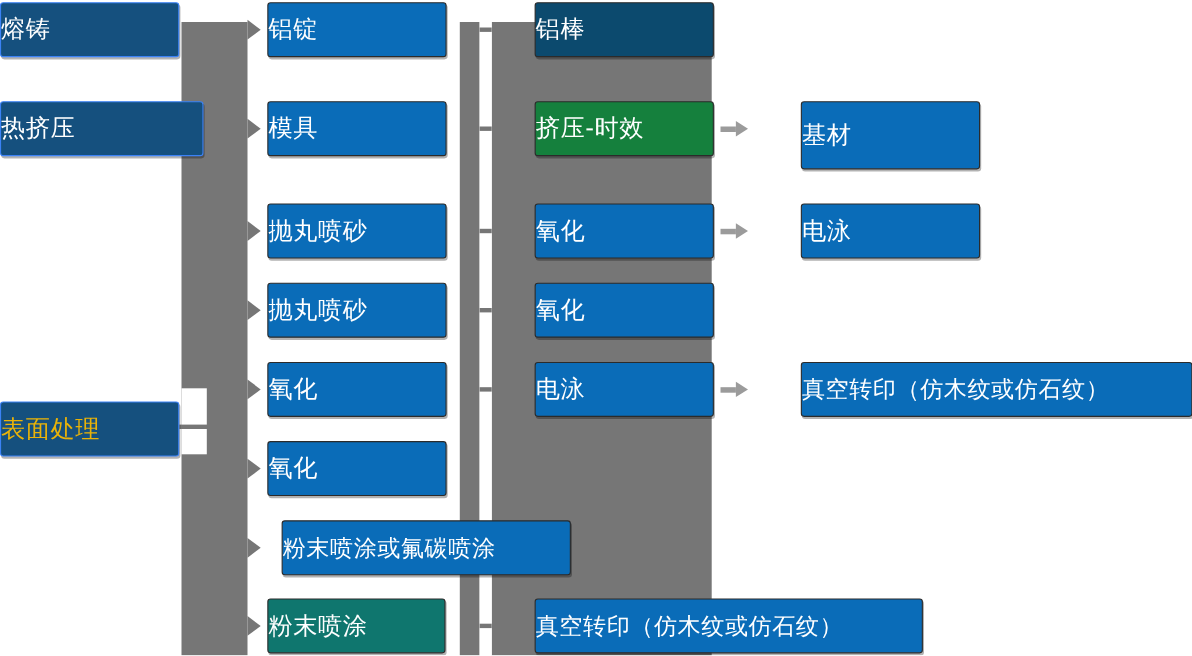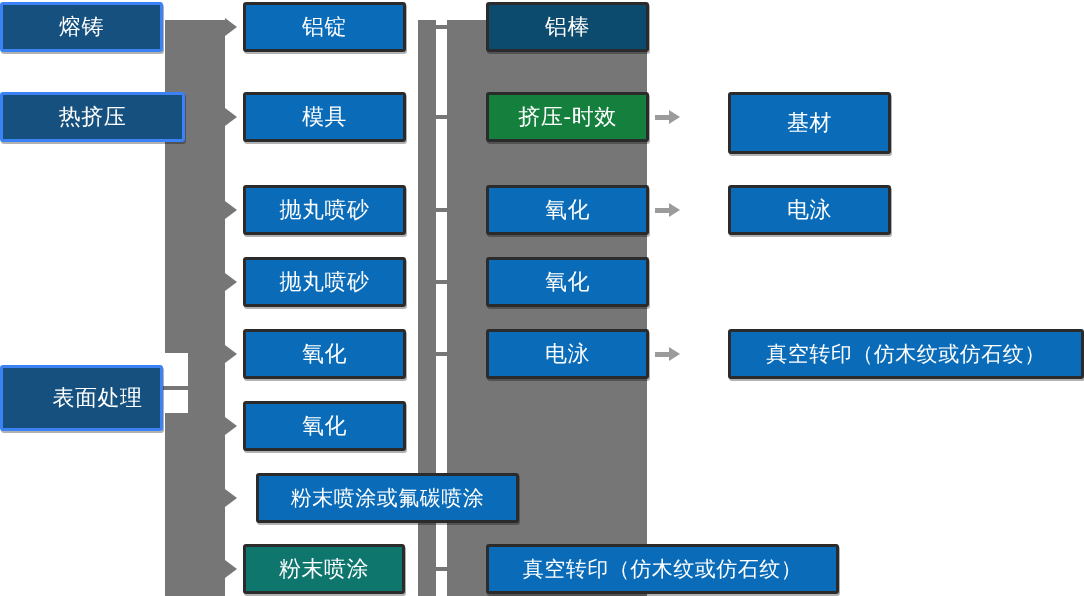--- a/index.html
+++ b/index.html
@@ -55,24 +55,24 @@
     border-bottom: 7px solid transparent;
     border-left: 11px solid #9b9b9b;
   }
 
   
   .box {
     position: absolute;
     box-sizing: border-box;
     display: flex;
     align-items: center;
-    justify-content: center;
+    justify-content: flex-start;
     color: #ffffff;
     border-radius: 3px;
-    border: 3px solid #3b82f6;
+    border: 1px solid #3b82f6;
     box-shadow: 1px 2px 0 rgba(0,0,0,0.30);
     letter-spacing: 0.5px;
     white-space: nowrap;
     user-select: none;
   }
   .box.dark {
     background: #15507E;
   }
   .box.bright {
     background: #0A6CB8;
@@ -122,21 +122,21 @@
       </div>
     </div>
 
   <div id="box-layer">
       <div class="box dark" style="left: 0px; top: 2px; width: 163px; height: 50px; background: rgb(21, 80, 126); color: rgb(255, 255, 255); font-size: 22px;">
         <span class="box-label">熔铸</span>
       </div>
       <div class="box dark" style="left: 0px; top: 92px; width: 185px; height: 50px; background: rgb(21, 80, 126); color: rgb(255, 255, 255); font-size: 22px;">
         <span class="box-label">热挤压</span>
       </div>
-      <div class="box dark" style="left: 0px; top: 365px; width: 163px; height: 66px; background: rgb(21, 80, 126); color: #ffffff; font-size: 22px; padding-left: 32px;">
+      <div class="box dark" style="left: 0px; top: 365px; width: 163px; height: 50px; background: rgb(21, 80, 126); color: #eab308; font-size: 22px;">
         <span class="box-label">表面处理</span>
       </div>
       <div class="box bright" style="left: 243px; top: 2px; width: 163px; height: 50px; background: rgb(10, 108, 184); color: rgb(255, 255, 255); font-size: 22px;">
         <span class="box-label">铝锭</span>
       </div>
       <div class="box bright" style="left: 243px; top: 92px; width: 163px; height: 50px; background: rgb(10, 108, 184); color: rgb(255, 255, 255); font-size: 22px;">
         <span class="box-label">模具</span>
       </div>
       <div class="box bright" style="left: 243px; top: 185px; width: 163px; height: 50px; background: rgb(10, 108, 184); color: rgb(255, 255, 255); font-size: 22px;">
         <span class="box-label">抛丸喷砂</span>

